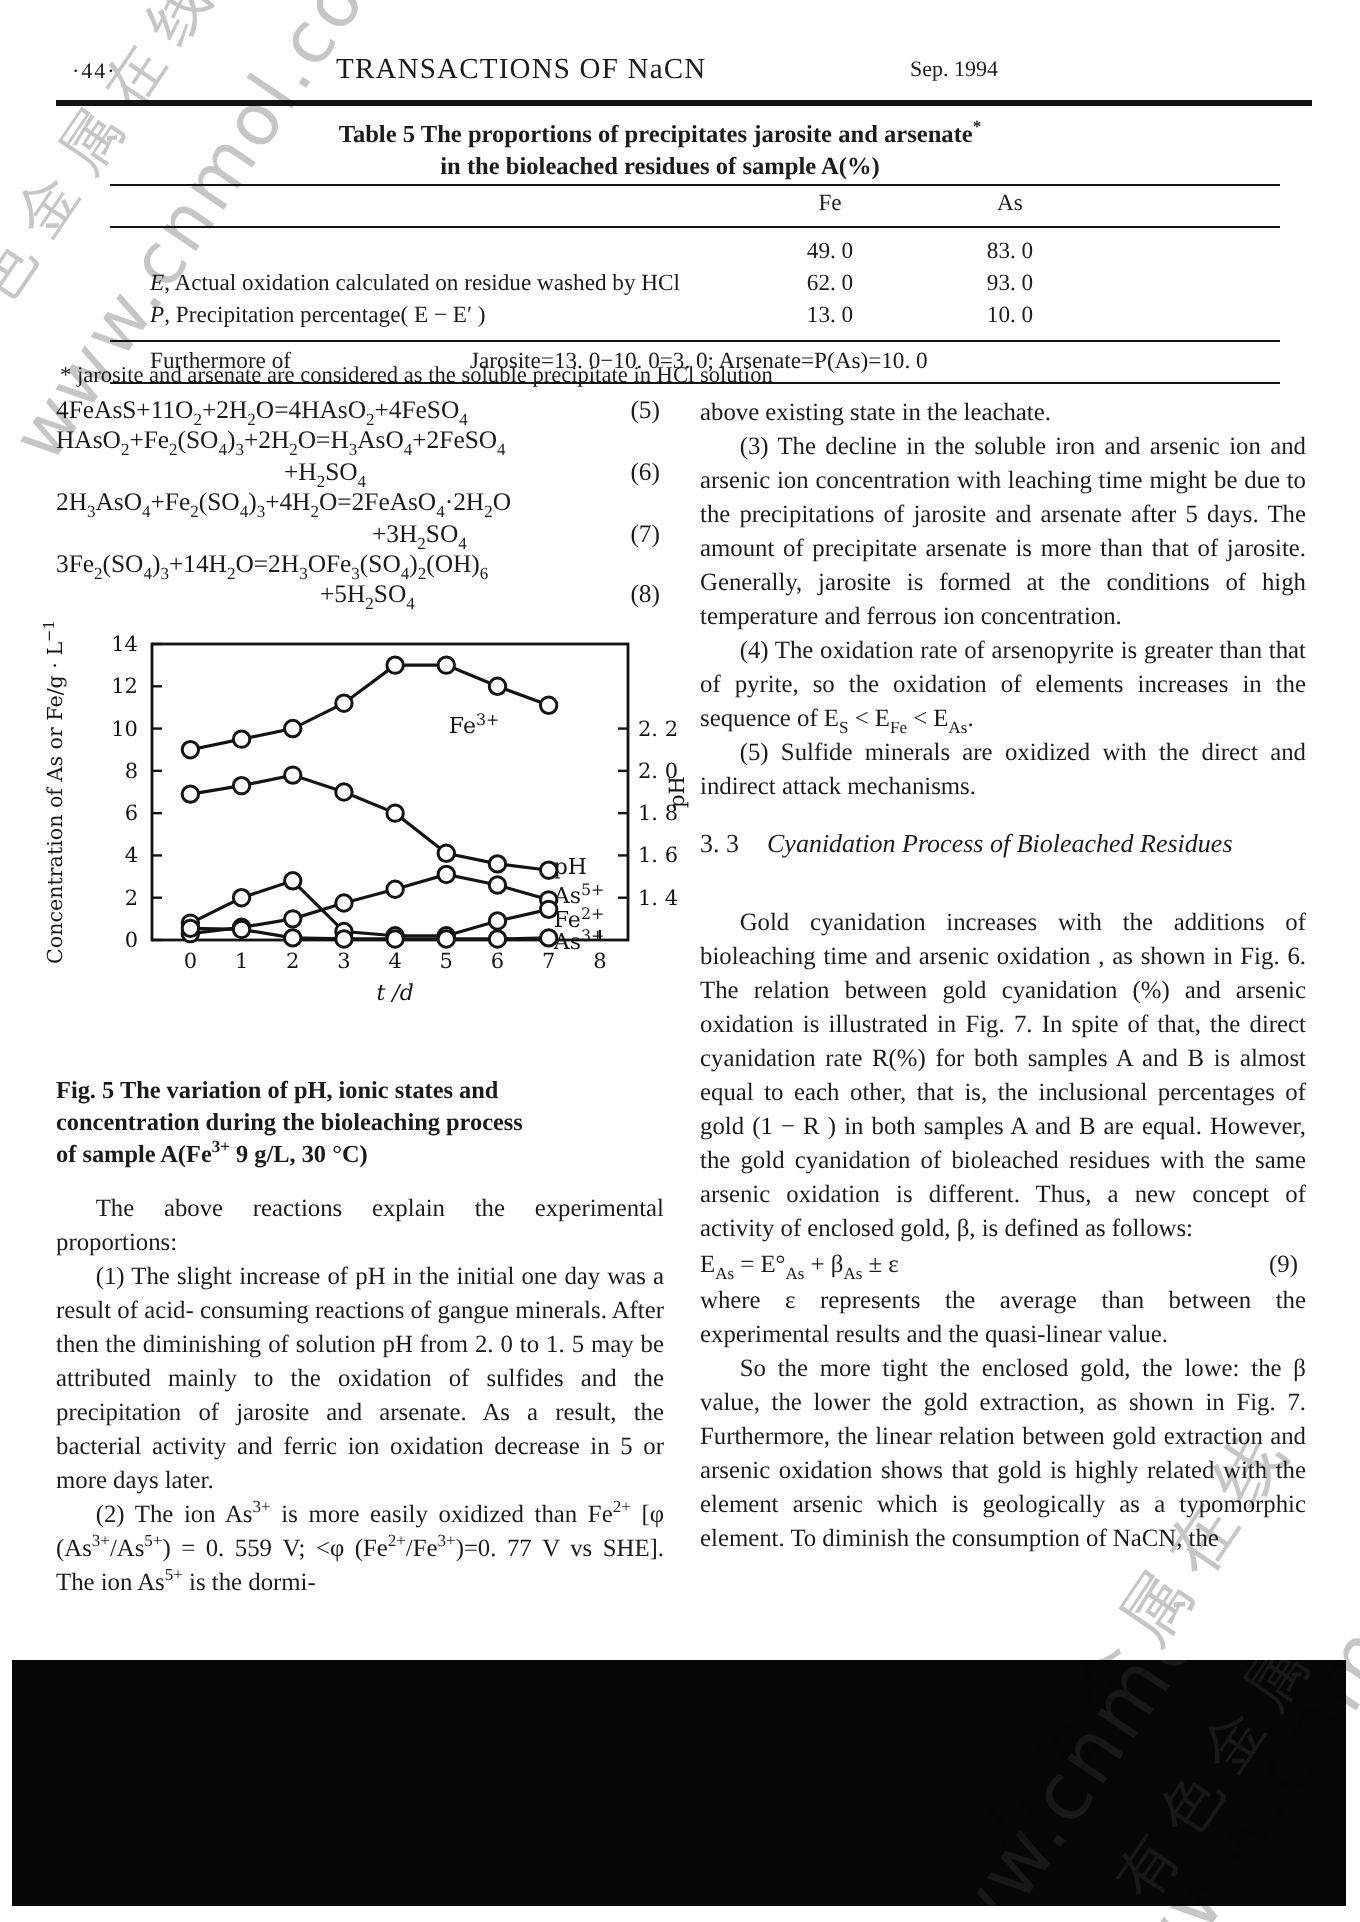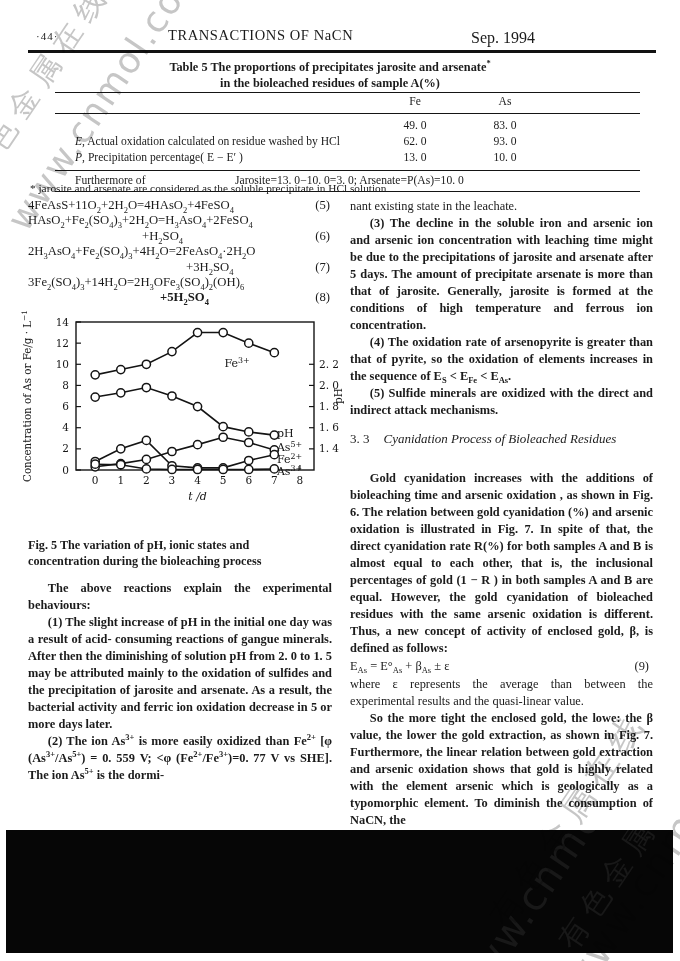--- a/index.html
+++ b/index.html
@@ -8,21 +8,21 @@
   
   .wm{position:absolute;white-space:nowrap;font-family:"DejaVu Sans",sans-serif;
       color:#c6c6c6;mix-blend-mode:multiply;z-index:6;transform-origin:0 50%;pointer-events:none;}
   .wm-cn1{left:-28px;top:160px;font-size:30px;letter-spacing:9px;transform:rotate(-56deg);}
   .wm-en1{left:16px;top:206px;font-size:36px;letter-spacing:2px;transform:rotate(-56deg);}
   .wm-cn2{left:498px;top:900px;font-size:34px;letter-spacing:8px;transform:rotate(-56deg);}
   .wm-en2{left:572px;top:966px;font-size:40px;letter-spacing:2px;transform:rotate(-56deg);}
   
   .hdr-num{position:absolute;left:36px;top:30px;font-size:11px;letter-spacing:1px;}
   .hdr-journal{position:absolute;left:168px;top:27px;font-size:14.5px;letter-spacing:.6px;}
-  .hdr-date{position:absolute;left:471px;top:29px;font-size:16px;}
+  .hdr-date{position:absolute;left:455px;top:29px;font-size:11px;}
   .hdr-rule{position:absolute;left:28px;top:50px;width:628px;height:2.5px;background:#121212;}
   
   .tbl-title{position:absolute;left:70px;top:59px;width:520px;text-align:center;
              font-weight:bold;font-size:12.3px;line-height:16px;}
   .tbl{position:absolute;left:55px;top:92px;width:585px;font-size:11.6px;}
   .tbl-rule{height:0;border-top:1.6px solid #151515;}
   .tbl-rule-thin{height:0;border-top:1px solid #151515;}
   .tbl-hd{position:relative;height:20px;}
   .tbl-row{position:relative;height:16px;line-height:16px;}
   .cell-label{position:absolute;left:20px;white-space:nowrap;}
@@ -30,28 +30,28 @@
   .cell-fe{position:absolute;left:320px;width:80px;text-align:center;}
   .cell-as{position:absolute;left:410px;width:80px;text-align:center;}
   .tbl-prop{position:relative;height:20px;line-height:20px;}
   .prop-val{position:absolute;left:180px;}
   .tbl-note{position:absolute;left:30px;top:182px;width:600px;font-size:11.3px;}
   
   .col{position:absolute;top:198px;width:304px;font-size:12.4px;line-height:17px;}
   .col-left{left:28px;}
   .col-right{left:350px;width:303px;}
   .col p{margin:0;text-align:justify;}
-  .col p.ind{text-indent:1.6em;font-weight:bold;}
+  .col p.ind{text-indent:1.6em;}
   sup,sub{font-size:8.5px;line-height:0;}
   
   .eqs{font-size:12.7px;line-height:15.4px;}
   .eq-line{position:relative;white-space:nowrap;}
   .eq-ind1{margin-left:114px;}
   .eq-ind2{margin-left:158px;}
-  .eq-ind3{margin-left:132px;font-weight:bold;}
+  .eq-ind3{margin-left:132px;}
   .eq-num{position:absolute;right:2px;}
   
   .fig5{margin:4px 0 0 -10px;width:340px;position:relative;}
   svg text{font-family:"DejaVu Serif",serif;fill:#151515;}
   .fig5-caption{margin-top:22px;width:304px;text-align:left;font-weight:bold;
                 font-size:12.2px;line-height:16px;}
   .body-block{margin-top:11px;}
   
   .sec-head{margin:11px 0 23px 0;font-size:13px;white-space:nowrap;}
   .sec-head .num{margin-right:14px;}
@@ -227,31 +227,32 @@
           <text x="206.4301075268817" y="56.72857142857143" text-anchor="start" font-size="11"><tspan dy="0">Fe</tspan><tspan dy="-4" font-size="7.92">3+</tspan></text>
           <text x="258.89247311827955" y="127.02857142857142" text-anchor="start" font-size="11"><tspan dy="0">pH</tspan></text>
           <text x="258.89247311827955" y="141.3" text-anchor="start" font-size="11"><tspan dy="0">As</tspan><tspan dy="-4" font-size="7.92">5+</tspan></text>
           <text x="258.89247311827955" y="153.45714285714286" text-anchor="start" font-size="11"><tspan dy="0">Fe</tspan><tspan dy="-4" font-size="7.92">2+</tspan></text>
           <text x="258.89247311827955" y="164.55714285714285" text-anchor="start" font-size="11"><tspan dy="0">As</tspan><tspan dy="-4" font-size="7.92">3+</tspan></text>
         </svg>
     </div>
     <div class="fig5-caption">
       <div>Fig. 5  The variation of pH, ionic states and</div>
       <div>concentration during the bioleaching process</div>
+      <div>of sample A(Fe<sup>3+</sup> 9 g/L, 30 °C)</div>
     </div>
 
     <div class="body-block">
-      <p class="ind">The above reactions explain the experimental behaviours:</p>
+      <p class="ind">The above reactions explain the experimental proportions:</p>
       <p class="ind">(1) The slight increase of pH in the initial one day was a result of acid- consuming reactions of gangue minerals. After then the diminishing of solution pH from 2. 0 to 1. 5 may be attributed mainly to the oxidation of sulfides and the precipitation of jarosite and arsenate. As a result, the bacterial activity and ferric ion oxidation decrease in 5 or more days later.</p>
       <p class="ind">(2) The ion As<sup>3+</sup> is more easily oxidized than Fe<sup>2+</sup> [φ (As<sup>3+</sup>/As<sup>5+</sup>) = 0. 559 V; &lt;φ (Fe<sup>2+</sup>/Fe<sup>3+</sup>)=0. 77 V vs SHE]. The ion As<sup>5+</sup> is the dormi-</p>
     </div>
   </div>
 
   <div class="col col-right">
-    <p>nant existing state in the leachate.</p>
+    <p>above existing state in the leachate.</p>
     <p class="ind">(3) The decline in the soluble iron and arsenic ion and arsenic ion concentration with leaching time might be due to the precipitations of jarosite and arsenate after 5 days. The amount of precipitate arsenate is more than that of jarosite. Generally, jarosite is formed at the conditions of high temperature and ferrous ion concentration.</p>
     <p class="ind">(4) The oxidation rate of arsenopyrite is greater than that of pyrite, so the oxidation of elements increases in the sequence of E<sub>S</sub> &lt; E<sub>Fe</sub> &lt; E<sub>As</sub>.</p>
     <p class="ind">(5) Sulfide minerals are oxidized with the direct and indirect attack mechanisms.</p>
     <div class="sec-head">
       <span class="num">3. 3</span><span class="txt">Cyanidation Process of Bioleached Residues</span>
     </div>
     <p class="ind">Gold cyanidation increases with the additions of bioleaching time and arsenic oxidation , as shown in Fig. 6. The relation between gold cyanidation (%) and arsenic oxidation is illustrated in Fig. 7. In spite of that, the direct cyanidation rate R(%) for both samples A and B is almost equal to each other, that is, the inclusional percentages of gold (1 − R ) in both samples A and B are equal. However, the gold cyanidation of bioleached residues with the same arsenic oxidation is different. Thus, a new concept of activity of enclosed gold, β, is defined as follows:</p>
     <div class="eq9">
       <span>E<sub>As</sub> = E°<sub>As</sub> + β<sub>As</sub> ± ε</span>
       <span class="eq-num">(9)</span>

